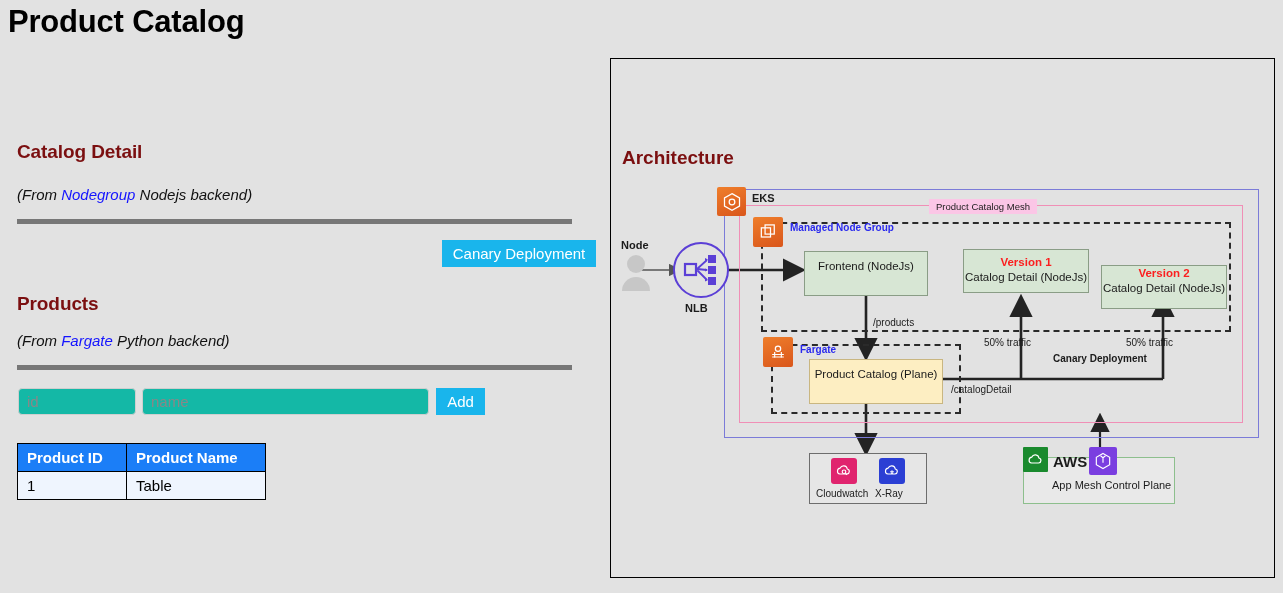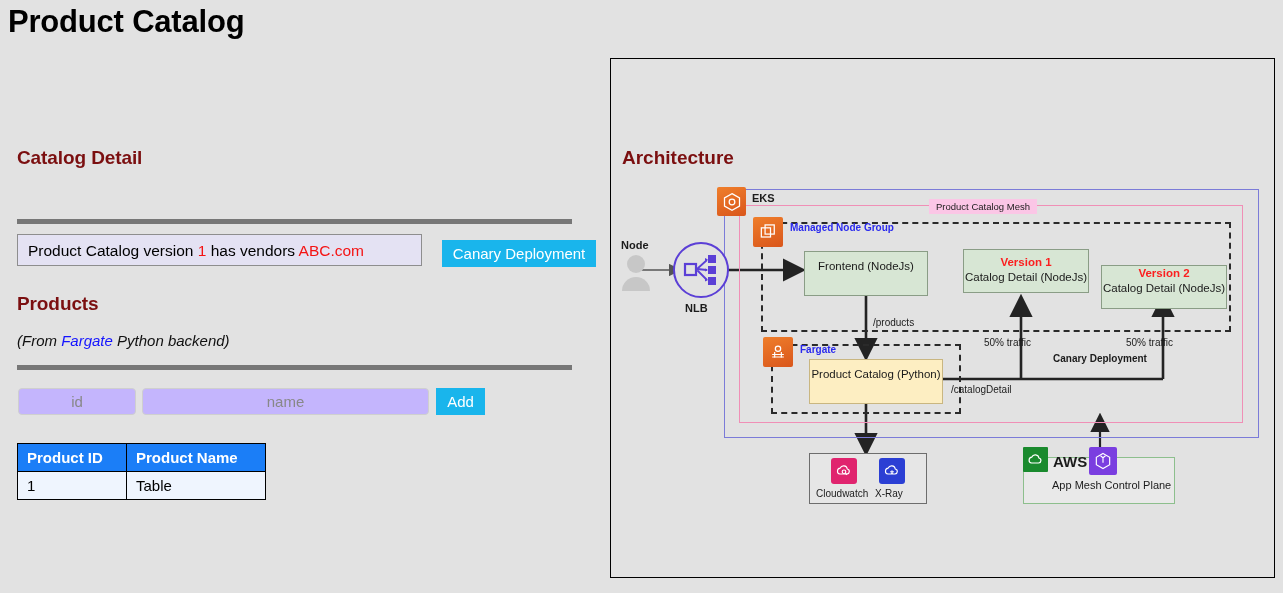--- a/index.html
+++ b/index.html
@@ -63,27 +63,26 @@
     font-family: "Liberation Sans", sans-serif;
     text-align: center;
     cursor: pointer;
     line-height: 1;
   }
   .txt-input {
     position: absolute;
     box-sizing: border-box;
     border: 1px solid #cfcfcf;
     border-radius: 4px;
-    background: #c4b5fd;
+    background: #14b8a6;
     font-size: 15px;
     color: #333;
     padding: 0 8px;
     font-family: "Liberation Sans", sans-serif;
     outline: none;
-    text-align: center;
   }
   .txt-input::placeholder { color: #888; opacity: 1; }
 
   table.products {
     position: absolute;
     border-collapse: collapse;
     font-size: 15px;
   }
   table.products th {
     background: #1b7ef7;
@@ -174,28 +173,28 @@
     display:flex; align-items:center; justify-content:center;
   }
 </style>
 </head>
 <body>
 
 <div id="root">
 
   <div class="page-title">Product Catalog</div>
 
-  <div class="sect-head" style="left:17px; top:147px;">Catalog Detail</div>
-
+  <div class="sect-head" style="left:17px; top:141px;">Catalog Detail</div>
+
+  <div class="sub-note" style="left:17px; top:186px;">
+    <span>(From </span><span class="lnk">Nodegroup</span><span> Nodejs backend)</span>
+  </div>
 
   <hr class="rule" style="left:17px; top:211px; width:555px;">
 
-  <div class="info-box" style="left:17px; top:234px; width:405px; height:32px;">
-    <span>Product Catalog version </span><span class="red">1</span><span> has vendors </span><span class="red">ABC.com</span>
-  </div>
 
   <button class="btn-blue" style="left:442px; top:240px; width:154px; height:27px;">Canary Deployment</button>
 
   <div class="sect-head" style="left:17px; top:293px;">Products</div>
 
   <div class="sub-note" style="left:17px; top:332px;">
     <span>(From </span><span class="lnk">Fargate</span><span> Python backend)</span>
   </div>
 
   <hr class="rule" style="left:17px; top:357px; width:555px;">
@@ -292,21 +291,21 @@
       <div class="d dash-frame-thin" style="left:160px; top:285px; width:190px; height:70px;"></div>
       <div class="d aws-ico" style="left:152px; top:278px; width:30px; height:30px;">
         <svg width="20" height="20" viewBox="0 0 24 24" aria-hidden="true">
           <circle cx="12" cy="8" r="3.2" fill="none" stroke="#fff" stroke-width="1.5"></circle>
           <path d="M5 15 h14 M5 18 h14 M8 12 v7 M16 12 v7" stroke="#fff" stroke-width="1.4" fill="none"></path>
         </svg>
       </div>
       <div class="lbl lbl-blue" style="left:189px; top:285px;">Fargate</div>
 
       <div class="d box-yellow" style="left:198px; top:300px; width:134px; height:45px; padding-top:7px;">
-        <span>Product Catalog (Python)</span>
+        <span>Product Catalog (Plane)</span>
       </div>
 
       <div class="lbl" style="left:340px; top:325px;">/catalogDetail</div>
 
       <div class="lbl" style="left:373px; top:278px;">50% traffic</div>
       <div class="lbl" style="left:515px; top:278px;">50% traffic</div>
       <div class="lbl lbl-b" style="left:442px; top:294px;">Canary Deployment</div>
 
       <div class="d obs-frame" style="left:198px; top:394px; width:118px; height:51px;"></div>
       <div class="d sq-pink" style="left:220px; top:399px; width:26px; height:26px;">

